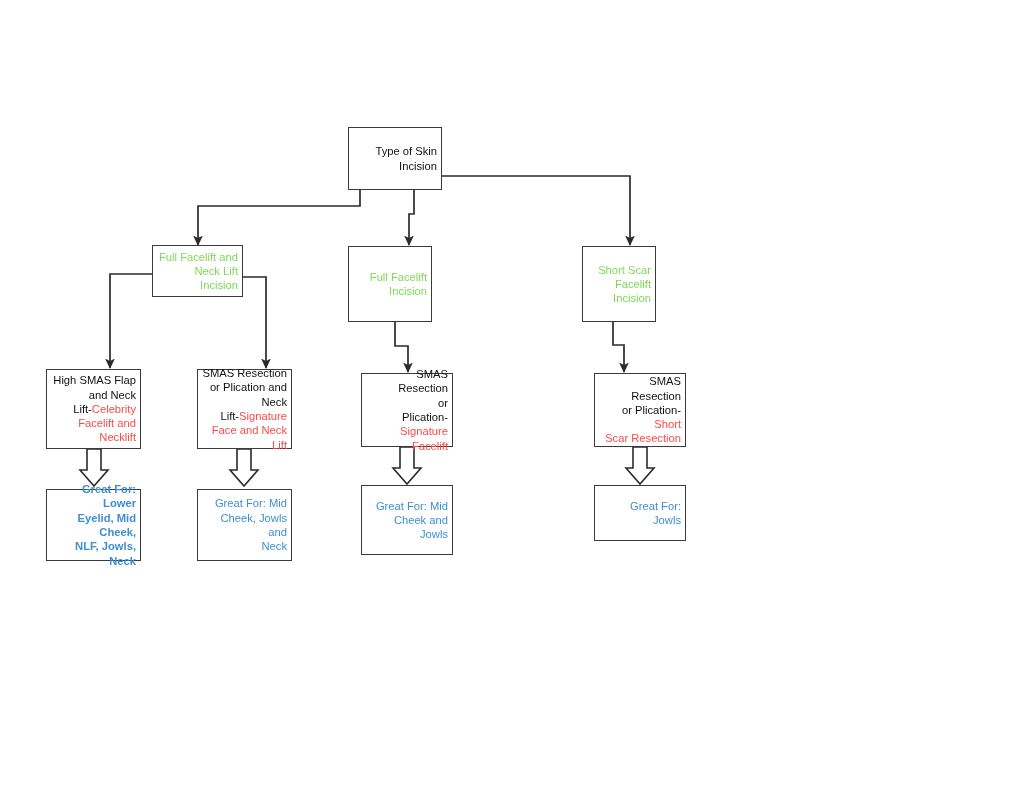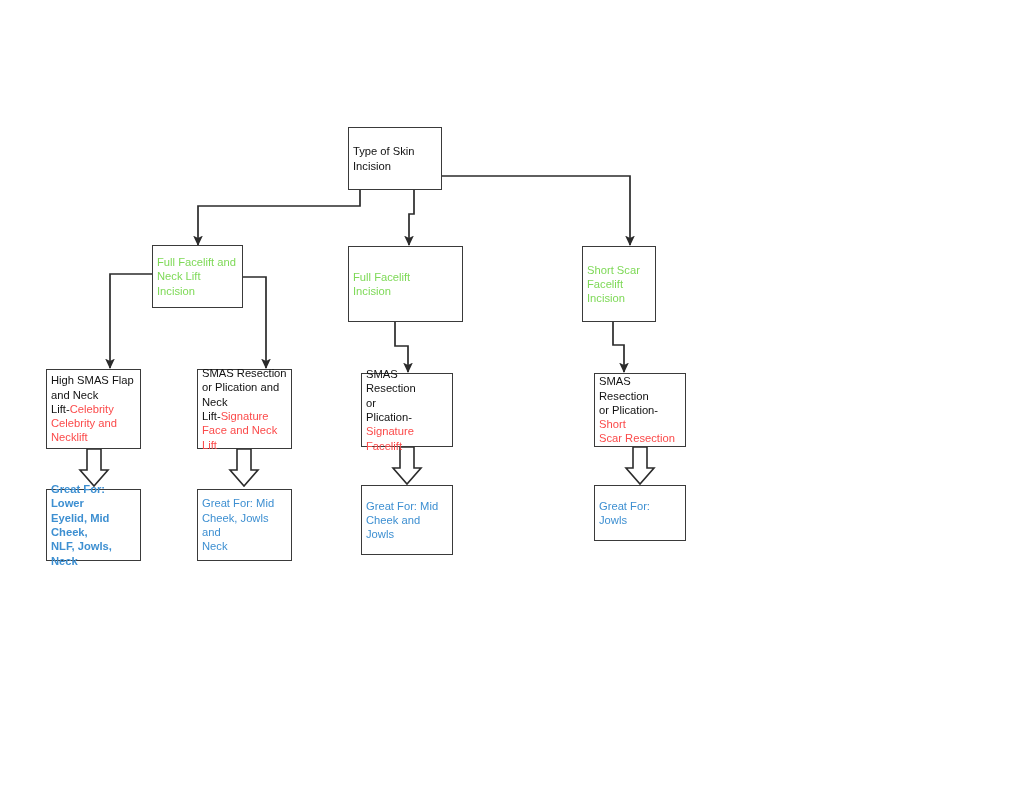--- a/index.html
+++ b/index.html
@@ -28,21 +28,21 @@
     pointer-events: none;
   }
   .node {
     position: absolute;
     box-sizing: border-box;
     border: 1.6px solid #3a3a3a;
     background: #ffffff;
     display: flex;
     align-items: center;
     justify-content: center;
-    text-align: left;
+    text-align: right;
     line-height: 1.28;
     z-index: 2;
   }
   .node .txt {
     display: block;
     width: 100%;
     padding: 0 4px;
     box-sizing: border-box;
   }
   .t-root  { font-size: 11.2px; color: #111111; }
@@ -85,34 +85,34 @@
       <path d="M 237 449 L 251 449 L 251 470 L 258 470 L 244 486 L 230 470 L 237 470 z"></path>
       <path d="M 400 447 L 414 447 L 414 468 L 421 468 L 407 484 L 393 468 L 400 468 z"></path>
       <path d="M 633 447 L 647 447 L 647 468 L 654 468 L 640 484 L 626 468 L 633 468 z"></path>
     </g>
   </svg>
 
   <div class="node t-root" style="left:348px; top:127px; width:94px; height:63px;">
     <span class="txt"><span>Type of Skin</span><br><span>Incision</span></span>
   </div>
 
-  <div class="node t-green" style="left:152px; top:245px; width:91px; height:63px;">
+  <div class="node t-green" style="left:152px; top:245px; width:91px; height:52px;">
     <span class="txt"><span>Full Facelift and</span><br><span>Neck Lift Incision</span></span>
   </div>
 
-  <div class="node t-green" style="left:348px; top:246px; width:115px; height:76px;">
+  <div class="node t-green" style="left:348px; top:246px; width:84px; height:76px;">
     <span class="txt"><span>Full Facelift</span><br><span>Incision</span></span>
   </div>
 
   <div class="node t-green" style="left:582px; top:246px; width:74px; height:76px;">
     <span class="txt"><span>Short Scar Facelift</span><br><span>Incision</span></span>
   </div>
 
   <div class="node t-mix" style="left:46px; top:369px; width:95px; height:80px;">
-    <span class="txt"><span>High SMAS Flap</span><br><span>and Neck</span><br><span>Lift-</span><span class="red">Celebrity</span><br><span class="red">Celebrity and</span><br><span class="red">Necklift</span></span>
+    <span class="txt"><span>High SMAS Flap</span><br><span>and Neck</span><br><span>Lift-</span><span class="red">Celebrity</span><br><span class="red">Facelift and</span><br><span class="red">Necklift</span></span>
   </div>
 
   <div class="node t-mix" style="left:197px; top:369px; width:95px; height:80px;">
     <span class="txt"><span>SMAS Resection</span><br><span>or Plication and</span><br><span>Neck</span><br><span>Lift-</span><span class="red">Signature</span><br><span class="red">Face and Neck Lift</span></span>
   </div>
 
   <div class="node t-mix" style="left:361px; top:373px; width:92px; height:74px;">
     <span class="txt"><span>SMAS Resection</span><br><span>or</span><br><span>Plication-</span><span class="red">Signature</span><br><span class="red">Facelift</span></span>
   </div>
 

